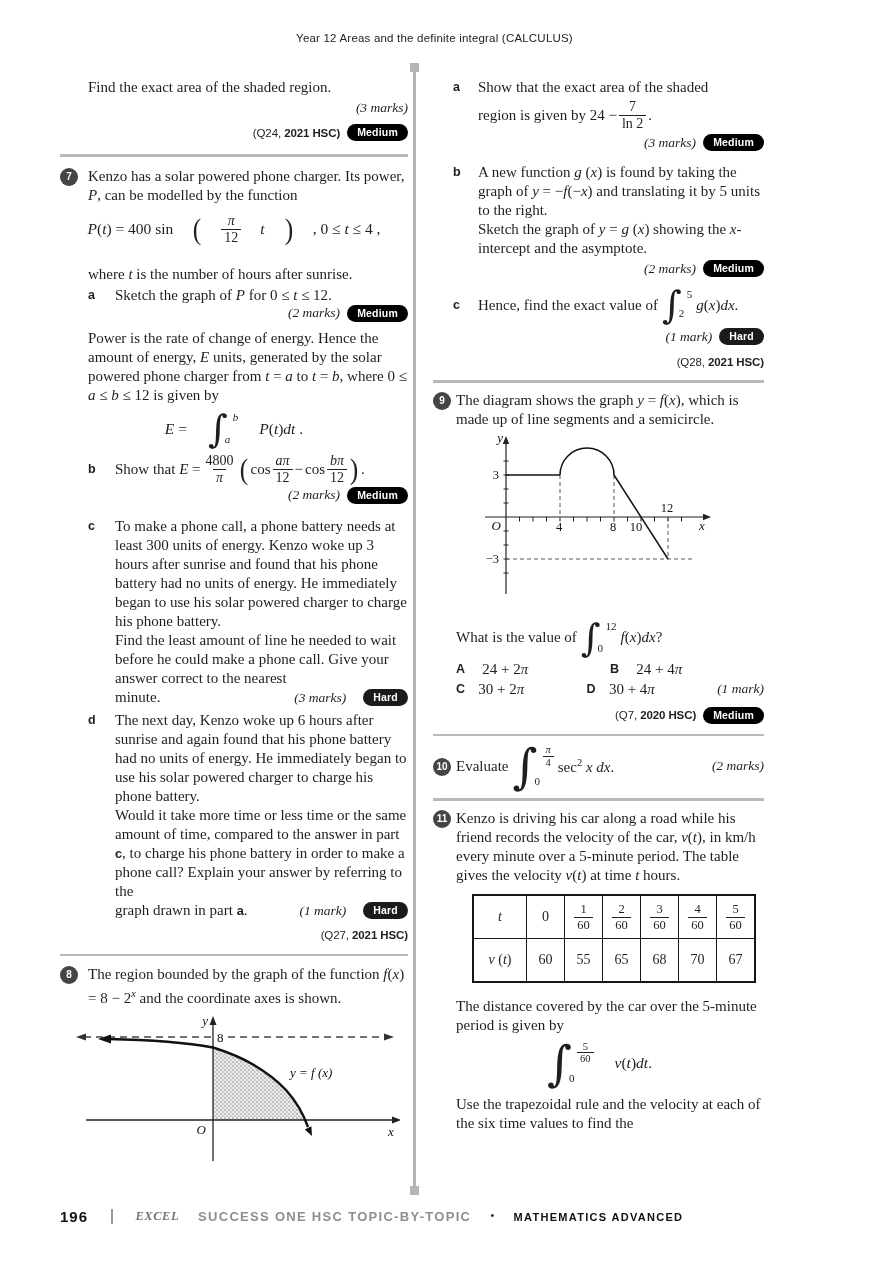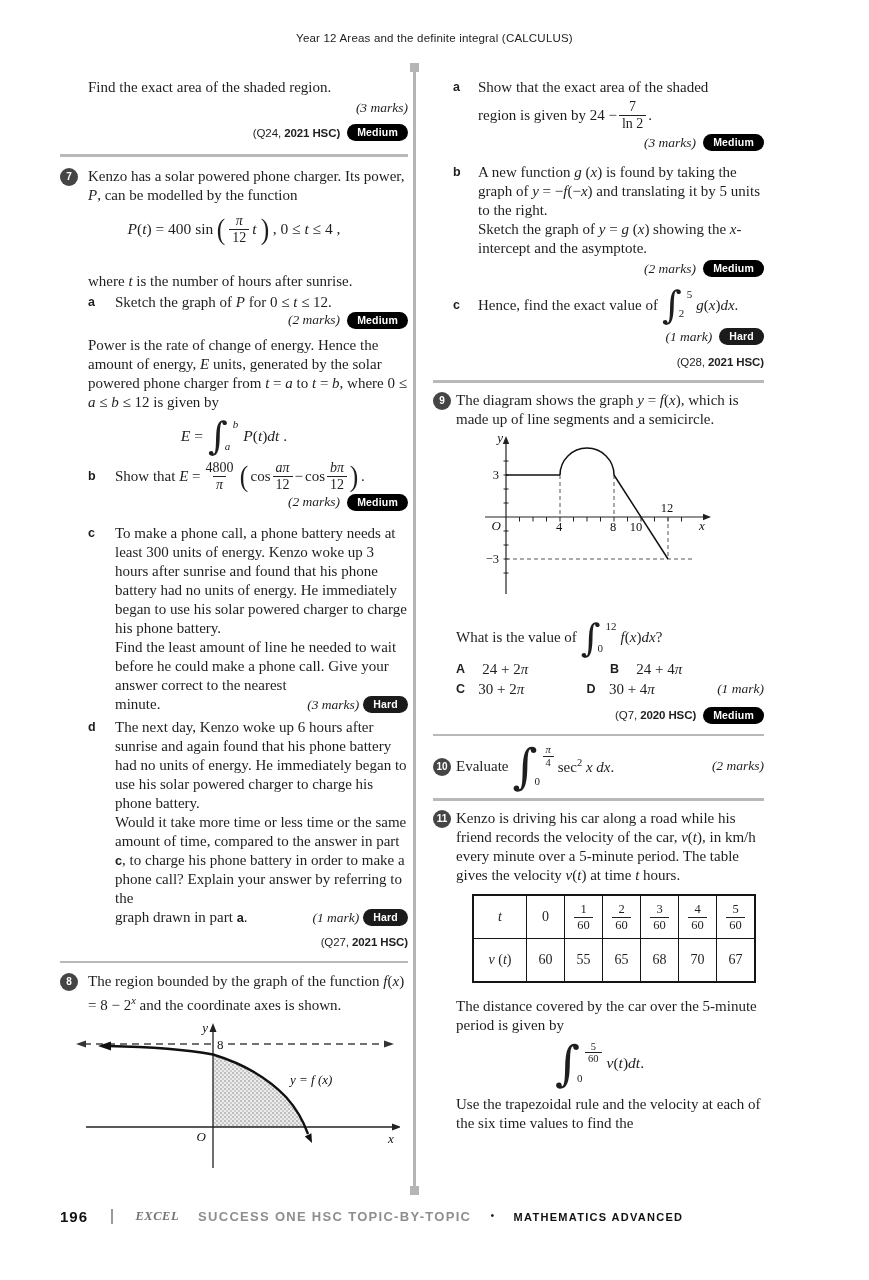--- a/index.html
+++ b/index.html
@@ -46,21 +46,21 @@
   .pill {
     display:inline-block; border-radius:9px; padding:0 10px; color:#fff; height:17px;
     font-family:"Liberation Sans",sans-serif; font-weight:bold; font-size:10.5px; line-height:17px; letter-spacing:.2px;
   }
   .pill-medium { background:#000000; }
   .pill-hard { background:#1b1b1b; }
   .pill-easy { background:#a6a6a6; }
   .source { font-family:"Liberation Sans",sans-serif; font-size:11.5px; letter-spacing:-.1px; white-space:nowrap; }
   .source .sb { font-weight:bold; }
 
-  .formula { display:flex; justify-content:center; align-items:center; gap:3px; font-size:15.5px; }
+  .formula { display:flex; justify-content:center; align-items:center; gap:19px; font-size:15.5px; }
   .flow-c { display:inline-flex; align-items:center; gap:2px; flex-wrap:nowrap; white-space:nowrap; }
   .frac { display:inline-flex; flex-direction:column; align-items:center; font-size:14px; line-height:1.15; }
   .fnum { padding:0 3px; }
   .fden { border-top:1.2px solid #222; padding:0 3px; }
   .sfrac { font-size:10.5px; line-height:1.1; }
   .sfrac .fden { border-top-width:1px; }
   .it { font-style:italic; }
   .bigp { font-size:30px; font-weight:400; line-height:1; transform:scaleX(.85); }
 
   .intg { display:inline-flex; align-items:center; margin:0 2px; }
@@ -68,21 +68,21 @@
   .intg-lg .int-sign { font-size:48px; }
   .int-lims { display:flex; flex-direction:column; justify-content:space-between; align-self:stretch; font-size:11px; padding:1px 0 3px 0; }
   .int-sup { margin-left:5px; }
   .int-sub { margin-left:-3px; }
 
   .rt-i { font-style:italic; }
   .rt-b { font-family:"Liberation Sans",sans-serif; font-weight:bold; font-size:.85em; }
   .rt-sup { vertical-align:super; font-size:.7em; }
   .rt-isup { vertical-align:super; font-size:.7em; font-style:italic; }
 
-  .lastline { display:flex; align-items:center; gap:4px; }
+  .lastline { display:flex; align-items:center; gap:17px; }
   .mla { margin-left:auto; }
 
   .choices { padding-left:23px; }
   .choice-row { display:flex; align-items:center; margin-top:3px; }
   .choice-label { width:27px; font-family:"Liberation Sans",sans-serif; font-weight:bold; font-size:12.5px; }
   .choice-val { width:131px; font-size:15px; }
 
   .vtable { border-collapse:collapse; border:2px solid #151515; margin:9px 0 0 39px; }
   .vtable td { border:1.4px solid #151515; text-align:center; vertical-align:middle; font-size:14px; padding:0; height:42px; }
   .vtable td.c0 { width:52px; }
@@ -134,21 +134,21 @@
       <span class="bigp">(</span>
       <span class="frac">
           <span class="fnum it">π</span>
           <span class="fden">12</span>
         </span>
       <span><span class="rt-i">t</span></span>
       <span class="bigp">)</span>
       <span><span class="rt-n">, 0 ≤ </span><span class="rt-i">t</span><span class="rt-n"> ≤ 4 ,</span></span>
     </div>
 
-    <p class="qtext hang" style="margin-top:26px"><span class="rt-n">where </span><span class="rt-i">t</span><span class="rt-n"> is the number of hours after sunrise.</span></p>
+    <p class="qtext hang" style="margin-top:19px"><span class="rt-n">where </span><span class="rt-i">t</span><span class="rt-n"> is the number of hours after sunrise.</span></p>
 
     <div class="part" style="margin-top:2px">
       <span class="plabel">a</span>
       <p class="ptext"><span class="rt-n">Sketch the graph of </span><span class="rt-i">P</span><span class="rt-n"> for 0 ≤ </span><span class="rt-i">t</span><span class="rt-n"> ≤ 12.</span></p>
     </div>
     <div class="right-row">
       <span class="marks">(2 marks)</span>
       <span class="pill pill-medium">Medium</span>
     </div>
 

